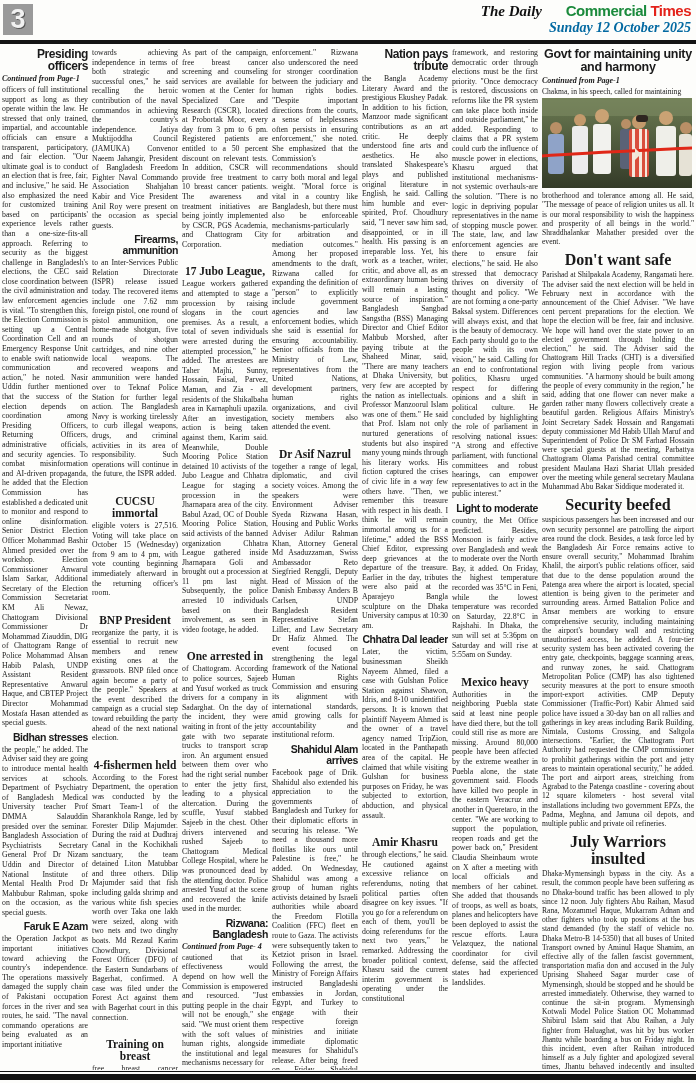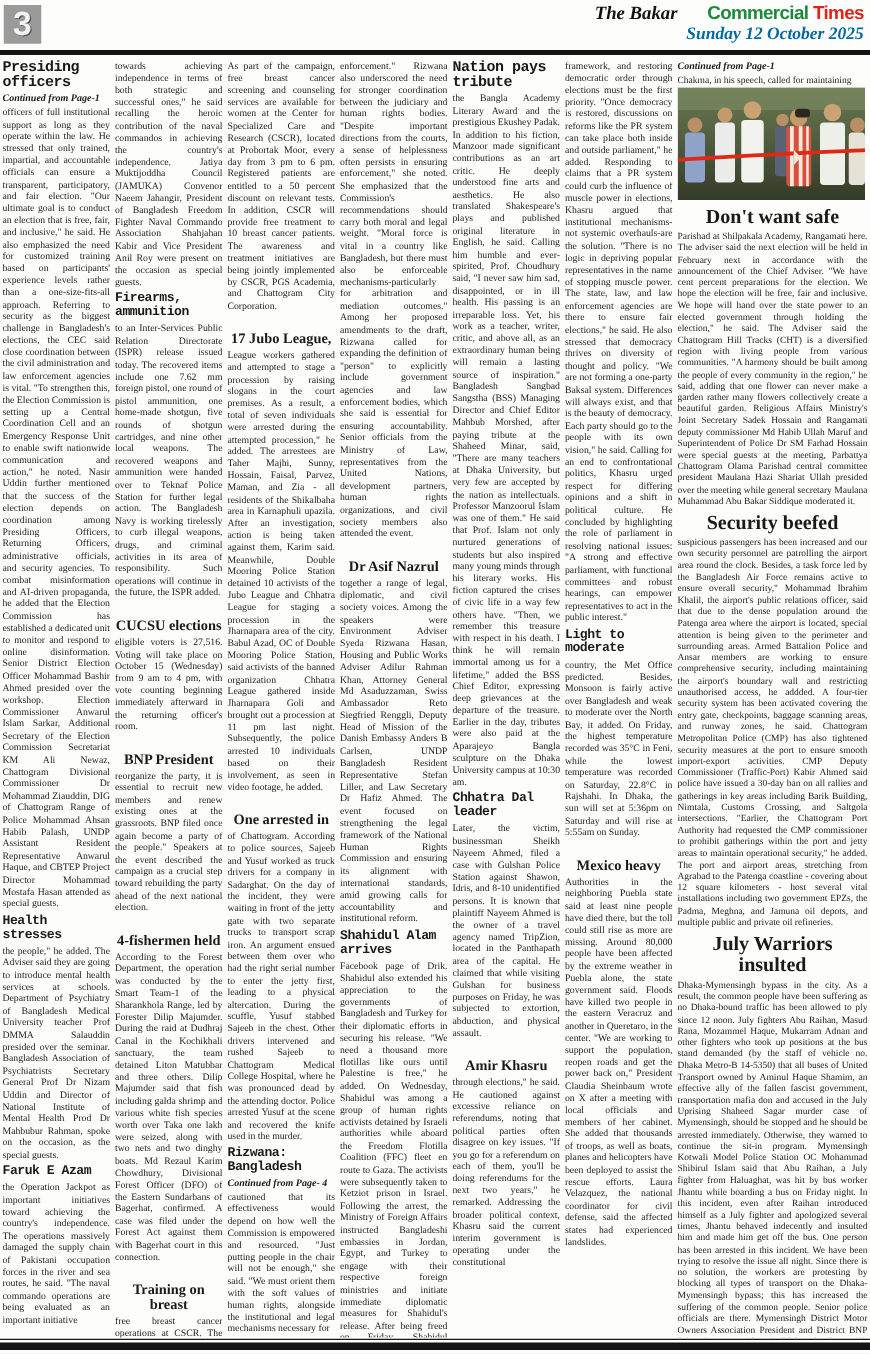--- a/index.html
+++ b/index.html
@@ -15,66 +15,66 @@
   .mc{font-family:"Liberation Sans",sans-serif;font-weight:700;color:#1b8a3c;letter-spacing:-0.5px;margin-left:20px;}
   .mt{font-family:"Liberation Sans",sans-serif;font-weight:700;color:#e32219;letter-spacing:-0.5px;margin-top:35px;}
   .mdate{font-weight:700;font-style:italic;font-size:14px;line-height:15px;color:#0369a1;}
   .rule{height:4px;background:#141414;margin:0 0 3px 0;}
   
   .cols{display:flex;justify-content:space-between;padding:1px 2px 0 2px;height:1022px;overflow:hidden;}
   .col{flex:0 0 86px;width:86px;overflow:hidden;}
   .right-sec{flex:0 0 152px;width:152px;overflow:hidden;}
   .art-body{font-size:7.8px;line-height:9.6px;text-align:justify;overflow-wrap:break-word;}
   .right-sec .art-body{font-size:7.6px;line-height:9.2px;}
-  .h-sans{font-family:Liberation Mono, monospace;font-weight:700;font-size:10.5px;line-height:11px;letter-spacing:-0.4px;text-align:left;margin:4px 0 2px;}
+  .h-sans{font-family:Liberation Sans, sans-serif;font-weight:700;font-size:10.5px;line-height:11px;letter-spacing:-0.4px;text-align:right;margin:4px 0 2px;}
   .h1{font-size:12px;line-height:12px;margin-top:0;}
   .h-serif{font-family:"Liberation Serif",serif;font-weight:700;font-size:11.5px;line-height:12px;text-align:center;margin:16px 0 2px;}
   .h-govt{font-family:"Liberation Sans",sans-serif;font-weight:700;font-size:12.5px;line-height:13px;letter-spacing:-0.3px;text-align:center;margin:0 0 2px;}
   .h-xl{font-family:"Liberation Serif",serif;font-weight:700;font-size:16px;line-height:17px;text-align:center;margin:5px 0 2px;}
   .cont{font-style:italic;font-weight:700;font-size:8px;line-height:9px;text-align:left;margin:0 0 2px;}
   .photo{display:block;width:150px;height:90px;margin:2px 0 3px 0;}
   
   .botline{position:absolute;left:0;right:0;bottom:11px;height:1px;background:#141414;}
   .botbar{position:absolute;left:0;right:0;bottom:3px;height:6px;background:#141414;}
 </style>
 </head>
 <body>
 
 <div class="page">
 
   <div class="hdr">
     <div class="pnum">3</div>
     <div class="mast">
       <div class="mast-line1">
-        <span class="md">The Bakar</span>
+        <span class="md">The Daily</span>
         <span class="mc">Commercial</span>
         <span class="mt">Times</span>
       </div>
       <div class="mdate">Sunday 12 October 2025</div>
     </div>
   </div>
   <div class="rule"></div>
 
   <div class="cols">
 
     <div class="col">
       <div class="h-sans h1">Presiding officers</div>
       <div class="cont">Continued from Page-1</div>
       <div class="art-body">officers of full institutional support as long as they operate within the law. He stressed that only trained, impartial, and accountable officials can ensure a transparent, participatory, and fair election. "Our ultimate goal is to conduct an election that is free, fair, and inclusive," he said. He also emphasized the need for customized training based on participants' experience levels rather than a one-size-fits-all approach. Referring to security as the biggest challenge in Bangladesh's elections, the CEC said close coordination between the civil administration and law enforcement agencies is vital. "To strengthen this, the Election Commission is setting up a Central Coordination Cell and an Emergency Response Unit to enable swift nationwide communication and action," he noted. Nasir Uddin further mentioned that the success of the election depends on coordination among Presiding Officers, Returning Officers, administrative officials, and security agencies. To combat misinformation and AI-driven propaganda, he added that the Election Commission has established a dedicated unit to monitor and respond to online disinformation. Senior District Election Officer Mohammad Bashir Ahmed presided over the workshop. Election Commissioner Anwarul Islam Sarkar, Additional Secretary of the Election Commission Secretariat KM Ali Newaz, Chattogram Divisional Commissioner Dr Mohammad Ziauddin, DIG of Chattogram Range of Police Mohammad Ahsan Habib Palash, UNDP Assistant Resident Representative Anwarul Haque, and CBTEP Project Director Mohammad Mostafa Hasan attended as special guests.</div>
-      <div class="h-sans">Health stresses</div>
+      <div class="h-sans">Bidhan stresses</div>
       <div class="art-body">the people," he added. The Adviser said they are going to introduce mental health services at schools. Department of Psychiatry of Bangladesh Medical University teacher Prof DMMA Salauddin presided over the seminar. Bangladesh Association of Psychiatrists Secretary General Prof Dr Nizam Uddin and Director of National Institute of Mental Health Prod Dr Mahbubur Rahman, spoke on the occasion, as the special guests.</div>
       <div class="h-sans">Faruk E Azam</div>
       <div class="art-body">the Operation Jackpot as important initiatives toward achieving the country's independence. The operations massively damaged the supply chain of Pakistani occupation forces in the river and sea routes, he said. "The naval commando operations are being evaluated as an important initiative</div>
     </div>
 
     <div class="col">
       <div class="art-body">towards achieving independence in terms of both strategic and successful ones," he said recalling the heroic contribution of the naval commandos in achieving the country's independence. Jatiya Muktijoddha Council (JAMUKA) Convenor Naeem Jahangir, President of Bangladesh Freedom Fighter Naval Commando Association Shahjahan Kabir and Vice President Anil Roy were present on the occasion as special guests.</div>
       <div class="h-sans">Firearms, ammunition</div>
       <div class="art-body">to an Inter-Services Public Relation Directorate (ISPR) release issued today. The recovered items include one 7.62 mm foreign pistol, one round of pistol ammunition, one home-made shotgun, five rounds of shotgun cartridges, and nine other local weapons. The recovered weapons and ammunition were handed over to Teknaf Police Station for further legal action. The Bangladesh Navy is working tirelessly to curb illegal weapons, drugs, and criminal activities in its area of responsibility. Such operations will continue in the future, the ISPR added.</div>
-      <div class="h-serif">CUCSU elections</div>
+      <div class="h-serif">CUCSU immortal</div>
       <div class="art-body">eligible voters is 27,516. Voting will take place on October 15 (Wednesday) from 9 am to 4 pm, with vote counting beginning immediately afterward in the returning officer's room.</div>
       <div class="h-serif">BNP President</div>
       <div class="art-body">reorganize the party, it is essential to recruit new members and renew existing ones at the grassroots. BNP filed once again become a party of the people." Speakers at the event described the campaign as a crucial step toward rebuilding the party ahead of the next national election.</div>
       <div class="h-serif">4-fishermen held</div>
       <div class="art-body">According to the Forest Department, the operation was conducted by the Smart Team-1 of the Sharankhola Range, led by Forester Dilip Majumder. During the raid at Dudhraj Canal in the Kochikhali sanctuary, the team detained Liton Matubbar and three others. Dilip Majumder said that fish including galda shrimp and various white fish species worth over Taka one lakh were seized, along with two nets and two dinghy boats. Md Rezaul Karim Chowdhury, Divisional Forest Officer (DFO) of the Eastern Sundarbans of Bagerhat, confirmed. A case was filed under the Forest Act against them with Bagerhat court in this connection.</div>
       <div class="h-serif">Training on breast</div>
       <div class="art-body">free breast cancer operations at CSCR. The free surgery initiative, recommended by the mayor, will continue throughout the month of October. A month-long breast cancer awareness campaign was launched in Chattogram on October 1.</div>
     </div>
 
     <div class="col">
@@ -107,20 +107,21 @@
 
     <div class="col">
       <div class="art-body">framework, and restoring democratic order through elections must be the first priority. "Once democracy is restored, discussions on reforms like the PR system can take place both inside and outside parliament," he added. Responding to claims that a PR system could curb the influence of muscle power in elections, Khasru argued that institutional mechanisms-not systemic overhauls-are the solution. "There is no logic in depriving popular representatives in the name of stopping muscle power. The state, law, and law enforcement agencies are there to ensure fair elections," he said. He also stressed that democracy thrives on diversity of thought and policy. "We are not forming a one-party Baksal system. Differences will always exist, and that is the beauty of democracy. Each party should go to the people with its own vision," he said. Calling for an end to confrontational politics, Khasru urged respect for differing opinions and a shift in political culture. He concluded by highlighting the role of parliament in resolving national issues: "A strong and effective parliament, with functional committees and robust hearings, can empower representatives to act in the public interest."</div>
       <div class="h-sans">Light to moderate</div>
       <div class="art-body">country, the Met Office predicted. Besides, Monsoon is fairly active over Bangladesh and weak to moderate over the North Bay, it added. On Friday, the highest temperature recorded was 35°C in Feni, while the lowest temperature was recorded on Saturday, 22.8°C in Rajshahi. In Dhaka, the sun will set at 5:36pm on Saturday and will rise at 5:55am on Sunday.</div>
       <div class="h-serif">Mexico heavy</div>
       <div class="art-body">Authorities in the neighboring Puebla state said at least nine people have died there, but the toll could still rise as more are missing. Around 80,000 people have been affected by the extreme weather in Puebla alone, the state government said. Floods have killed two people in the eastern Veracruz and another in Queretaro, in the center. "We are working to support the population, reopen roads and get the power back on," President Claudia Sheinbaum wrote on X after a meeting with local officials and members of her cabinet. She added that thousands of troops, as well as boats, planes and helicopters have been deployed to assist the rescue efforts. Laura Velazquez, the national coordinator for civil defense, said the affected states had experienced landslides.</div>
     </div>
 
     <div class="right-sec">
+      <div class="h-govt">Govt for maintaining unity and harmony</div>
       <div class="cont">Continued from Page-1</div>
       <div class="art-body">Chakma, in his speech, called for maintaining</div>
       <svg class="photo" viewBox="0 0 150 90" aria-hidden="true">
         <defs>
           <linearGradient id="bg" x1="0" y1="0" x2="0" y2="1">
             <stop offset="0" stop-color="#6b7a52"></stop>
               <stop offset="1" stop-color="#343b28"></stop>
           </linearGradient>
         </defs>
         <rect width="150" height="90" fill="url(#bg)"></rect>
@@ -143,20 +144,21 @@
           <rect x="103" y="31" width="2" height="48" fill="#f5e9dd"></rect>
 
         <circle cx="124" cy="20" r="7" fill="#caa274"></circle>
           <rect x="114" y="28" width="20" height="50" rx="3" fill="#efefe9"></rect>
         <circle cx="144" cy="30" r="6" fill="#b98f66"></circle>
           <rect x="137" y="36" width="13" height="42" rx="3" fill="#e6e2d6"></rect>
 
         <path d="M0,58 C40,55 110,52 150,50" stroke="#e02818" stroke-width="3" fill="none"></path>
         <path d="M93,50 l6,6 l-6,6 z" fill="#efe7d8"></path>
       </svg>
+      <div class="art-body">brotherhood and tolerance among all. He said, "The message of peace of religion unites us all. It is our moral responsibility to wish the happiness and prosperity of all beings in the world." Shraddhalankar Mahather presided over the event.</div>
       <div class="h-xl">Don't want safe</div>
       <div class="art-body">Parishad at Shilpakala Academy, Rangamati here. The adviser said the next election will be held in February next in accordance with the announcement of the Chief Adviser. "We have cent percent preparations for the election. We hope the election will be free, fair and inclusive. We hope will hand over the state power to an elected government through holding the election," he said. The Adviser said the Chattogram Hill Tracks (CHT) is a diversified region with living people from various communities. "A harmony should be built among the people of every community in the region," he said, adding that one flower can never make a garden rather many flowers collectively create a beautiful garden. Religious Affairs Ministry's Joint Secretary Sadek Hossain and Rangamati deputy commissioner Md Habib Ullah Maruf and Superintendent of Police Dr SM Farhad Hossain were special guests at the meeting, Parbattya Chattogram Olama Parishad central committee president Maulana Hazi Shariat Ullah presided over the meeting while general secretary Maulana Muhammad Abu Bakar Siddique moderated it.</div>
       <div class="h-xl">Security beefed</div>
       <div class="art-body">suspicious passengers has been increased and our own security personnel are patrolling the airport area round the clock. Besides, a task force led by the Bangladesh Air Force remains active to ensure overall security," Mohammad Ibrahim Khalil, the airport's public relations officer, said that due to the dense population around the Patenga area where the airport is located, special attention is being given to the perimeter and surrounding areas. Armed Battalion Police and Ansar members are working to ensure comprehensive security, including maintaining the airport's boundary wall and restricting unauthorised access, he addded. A four-tier security system has been activated covering the entry gate, checkpoints, baggage scanning areas, and runway zones, he said. Chattogram Metropolitan Police (CMP) has also tightened security measures at the port to ensure smooth import-export activities. CMP Deputy Commissioner (Traffic-Port) Kabir Ahmed said police have issued a 30-day ban on all rallies and gatherings in key areas including Barik Building, Nimtala, Customs Crossing, and Saltgola intersections. "Earlier, the Chattogram Port Authority had requested the CMP commissioner to prohibit gatherings within the port and jetty areas to maintain operational security," he added. The port and airport areas, stretching from Agrabad to the Patenga coastline - covering about 12 square kilometers - host several vital installations including two government EPZs, the Padma, Meghna, and Jamuna oil depots, and multiple public and private oil refineries.</div>
       <div class="h-xl">July Warriors insulted</div>
       <div class="art-body">Dhaka-Mymensingh bypass in the city. As a result, the common people have been suffering as no Dhaka-bound traffic has been allowed to ply since 12 noon. July fighters Abu Raihan, Masud Rana, Mozammel Haque, Mukarram Adnan and other fighters who took up positions at the bus stand demanded (by the staff of vehicle no. Dhaka Metro-B 14-5350) that all buses of United Transport owned by Aminul Haque Shamim, an effective ally of the fallen fascist government, transportation mafia don and accused in the July Uprising Shaheed Sagar murder case of Mymensingh, should be stopped and he should be arrested immediately. Otherwise, they warned to continue the sit-in program. Mymensingh Kotwali Model Police Station OC Mohammad Shibirul Islam said that Abu Raihan, a July fighter from Haluaghat, was hit by bus worker Jhantu while boarding a bus on Friday night. In this incident, even after Raihan introduced himself as a July fighter and apologized several times, Jhantu behaved indecently and insulted him and made him get off the bus. One person has been arrested in this incident. We have been trying to resolve the issue all night. Since there is no solution, the workers are protesting by blocking all types of transport on the Dhaka-Mymensingh bypass; this has increased the suffering of the common people. Senior police officials are there. Mymensingh District Motor Owners Association President and District BNP Joint Convener Alamgir Mahmud Alam said, "The July warriors closed our service counter and detained the workers. Later, the Deputy Commissioner, Superintendent of Police and army personnel went and calmed the situation. However, the workers are blocking the bus as the students are not allowing it to ply. We are looking into how the issue can be resolved.</div>
     </div>
 
   </div>
 

